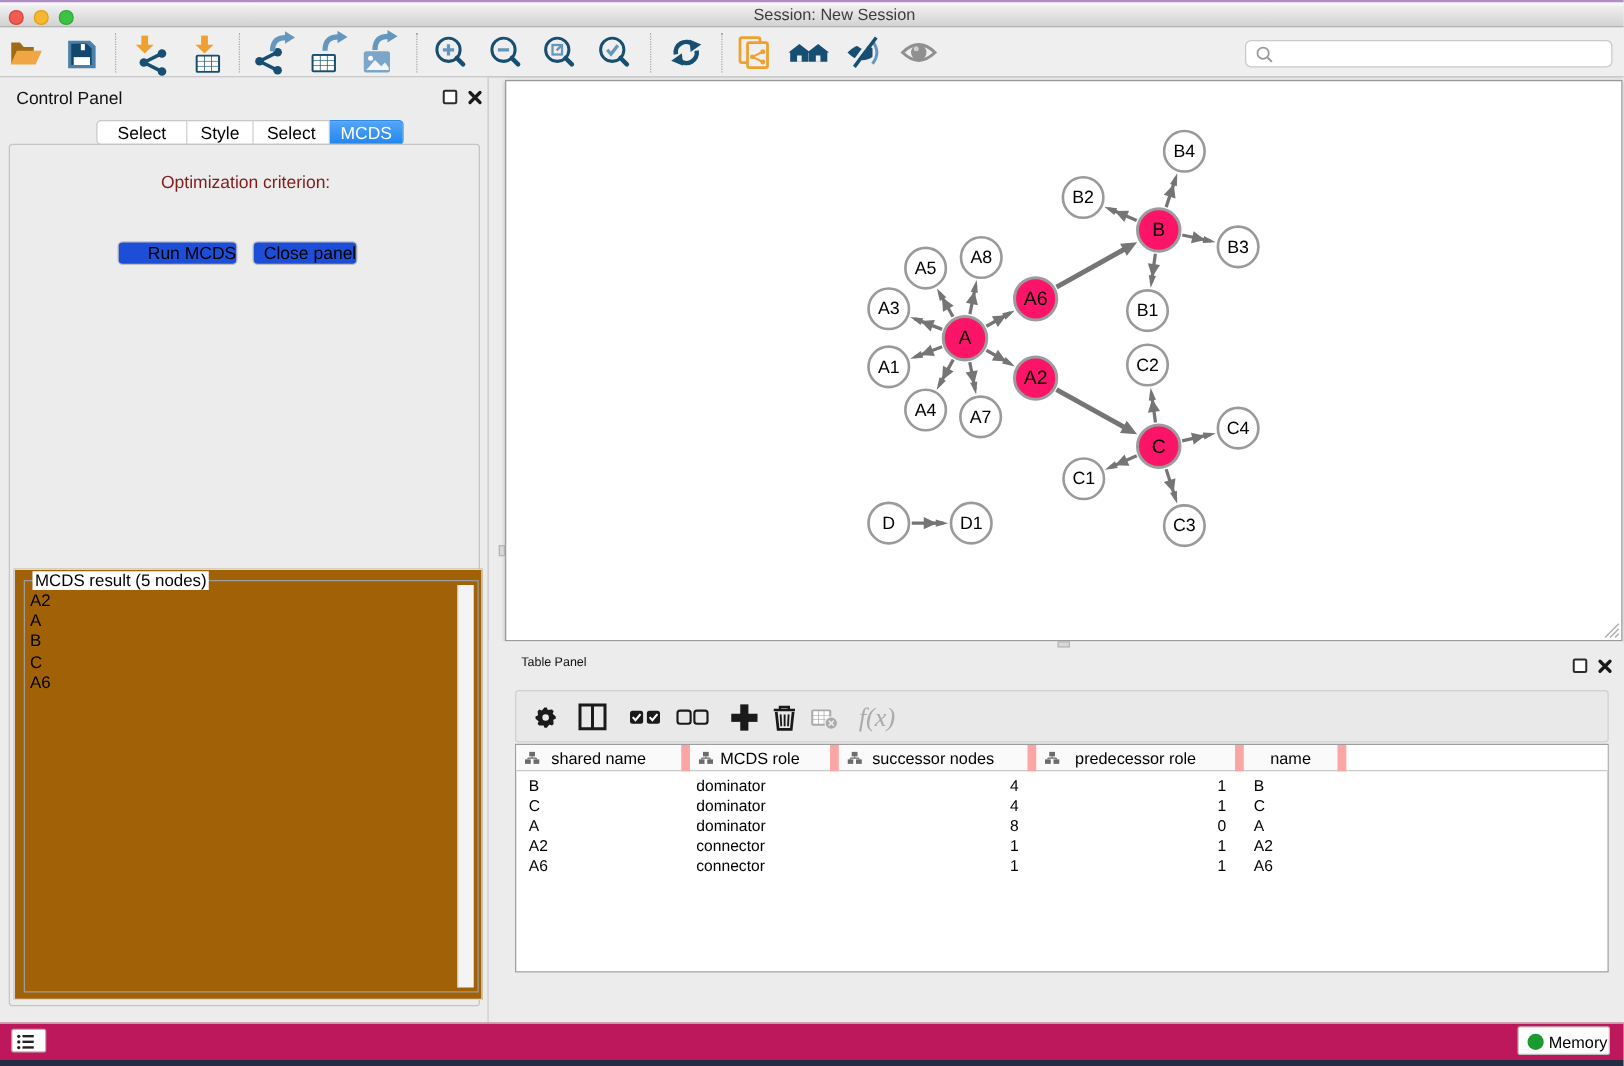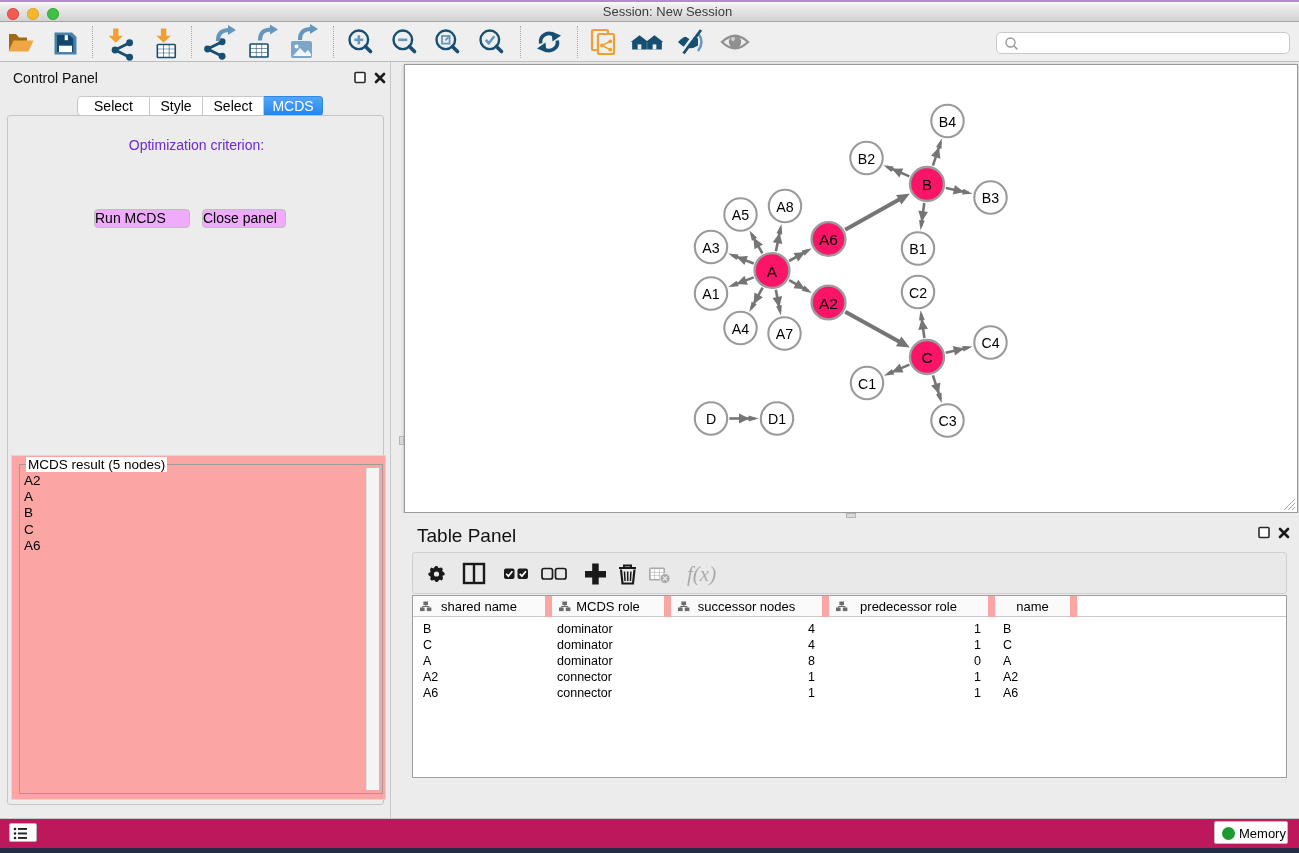--- a/index.html
+++ b/index.html
@@ -22,42 +22,42 @@
 #cpanel { left:0; top:62px; width:391px; height:758px; background:#ececec; border-right:1px solid #c8c8c8; }
 #cpanel .hdr { position:absolute; left:13px; top:8px; font-size:14px; color:#111; }
 .tabs { position:absolute; display:flex; font-size:14px; }
 .tab { background:#fff; border:1px solid #c7c7c7; border-left:none; color:#000; text-align:center;
   display:flex; align-items:center; justify-content:center; height:20px; }
 .tab.first { border-left:1px solid #c7c7c7; border-radius:4px 0 0 4px; }
 .tab.last { border-radius:0 4px 4px 0; }
 .tab.sel { background:linear-gradient(#54a5f6,#2286f0); color:#fff; border-color:#2d88e8; }
 #cpcontent { position:absolute; left:7px; top:53px; width:377px; height:690px;
   border:1px solid #c4c4c4; border-radius:3px; background:#ececec; }
-#optlabel { position:absolute; left:0; top:0; width:377px; text-align:center; font-size:14px; color:#6d28d9; }
+#optlabel { position:absolute; left:0; top:0; width:377px; text-align:center; font-size:14px; color:#7f1d1d; }
 #dropdown { position:absolute; left:35px; top:43px; width:312px; height:22px; background:#fff;
   border:1px solid #b9b9b9; border-radius:4px; font-size:14px; color:#000; }
 #dropdown .txt { position:absolute; left:8px; top:2px; }
 #dropdown .step { position:absolute; right:-1px; top:-1px; width:19px; height:22px; border-radius:4px;
   background:linear-gradient(#4da1f7,#1c79e8); }
-.cbtn { position:absolute; height:19px; background:#f0abfc; border:1px solid #bdbdbd; border-radius:4px;
-  font-size:14px; color:#000; text-align:left; line-height:17px;margin-top:16px; }
-#resultbox { position:absolute; left:3px; top:339px; width:375px; height:345px; background:#fca5a5; border:1px solid #d8d8d8; }
+.cbtn { position:absolute; height:19px; background:#1d4ed8; border:1px solid #bdbdbd; border-radius:4px;
+  font-size:14px; color:#000; text-align:right; line-height:17px; }
+#resultbox { position:absolute; left:3px; top:339px; width:375px; height:345px; background:#a16207; border:1px solid #d8d8d8; }
 #fieldset { position:absolute; left:7px; top:8px; width:364px; height:330px; border:1px solid #9c9c9c; }
 #fieldset legend { position:absolute; top:-8px; left:6px; background:#fff; font-size:13.5px; padding:0 2px; color:#000;}
 #mlist { position:absolute; left:4px; top:8px; width:338px; font-size:13.5px; line-height:16.2px; color:#000; }
 #mscroll { position:absolute; right:3px; top:3px; width:13px; bottom:3px; background:#f4f4f4; border-left:1px solid #e0e0e0; }
 
 #netwin { left:404px; top:64px; width:894px; height:449px; background:#fff;
   border:1px solid #9a9a9a; box-shadow:0 1px 3px rgba(0,0,0,0.25); }
 #nettitle { position:absolute; left:0; top:0; width:100%; height:22px;
   background:linear-gradient(#f2f2f2,#d4d4d4); border-bottom:1px solid #a8a8a8; }
 #nettitle .title { text-align:center; font-size:13px; color:#333; line-height:22px; }
 
 #tpanel { left:391px; top:513px; width:908px; height:307px; background:#ececec; }
-#tpanel .hdr { position:absolute; left:26px; top:12px; font-size:19px; color:#111; }
+#tpanel .hdr { position:absolute; left:26px; top:12px; font-size:10px; color:#111; }
 #ttoolbar { position:absolute; left:21px; top:39px; width:875px; height:42px; background:#e9e9e9;
   border:1px solid #d0d0d0; border-radius:3px; }
 #ttable { position:absolute; left:21px; top:82px; width:875px; height:183px; background:#fff; border:1px solid #9e9e9e; }
 #thead { position:absolute; left:0; top:0; width:666px; height:21px; background:#fafafa; border-bottom:1px solid #c9c9c9; font-size:13px; }
 .th { position:absolute; top:0; height:21px; border-right:7px solid #fca5a5; }
 .th .lbl { position:absolute; width:100%; text-align:center; top:3px; font-size:13px; color:#000; }
 .trow { position:absolute; font-size:12.5px; color:#000; height:16px; }
 .tcell { position:absolute; top:0; }
 
 #statusbar { left:0; top:818px; width:1299px; height:30px; background:#be185d; border-top:1px solid #c6c6c6; }

